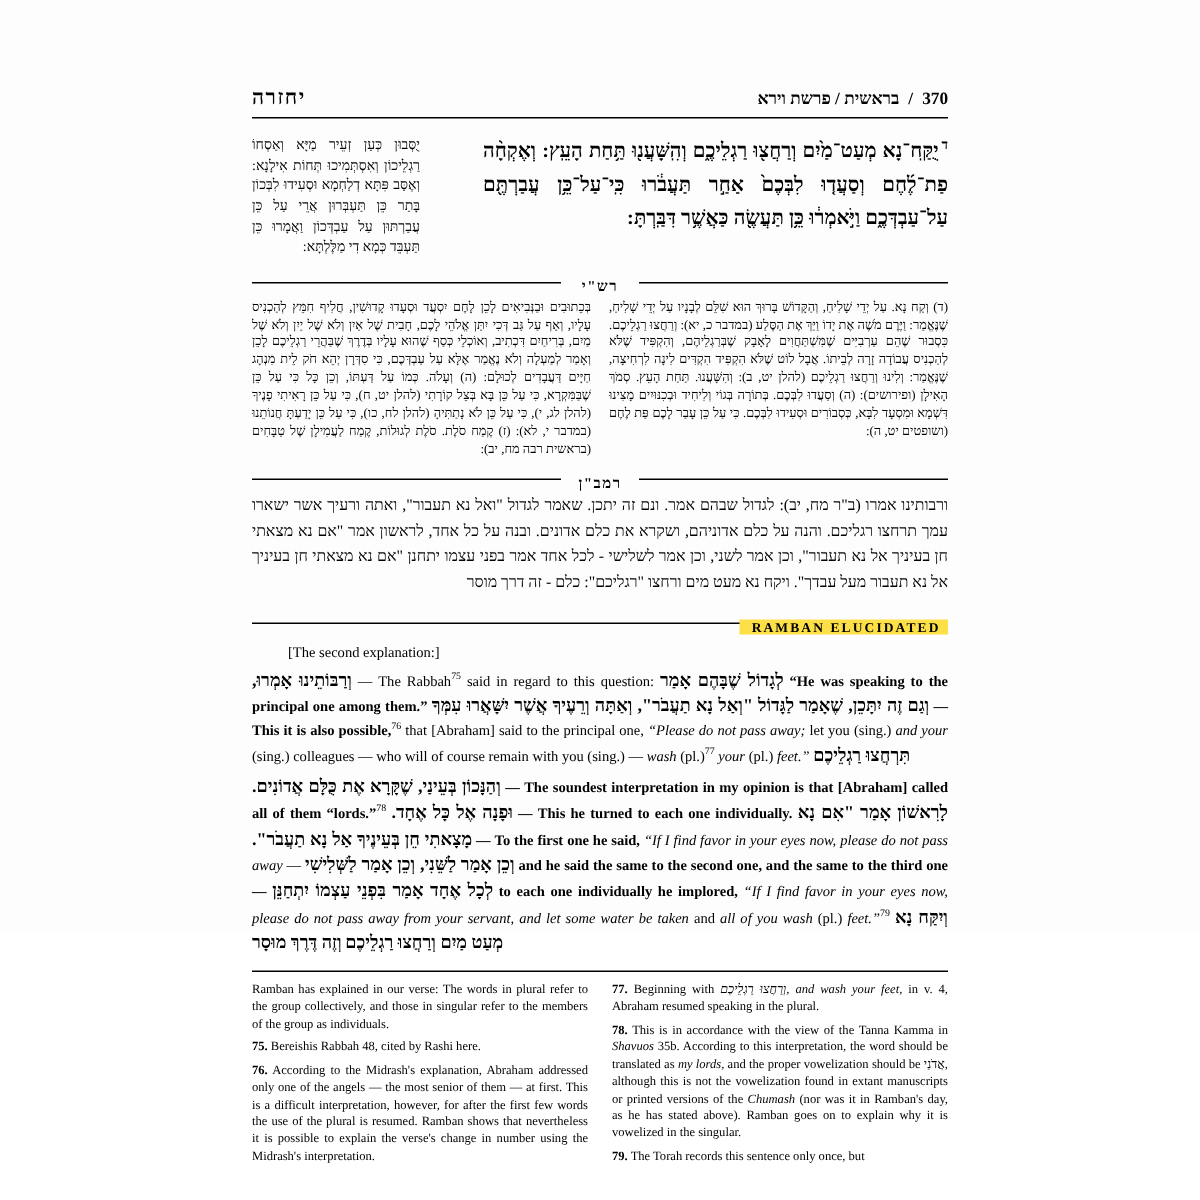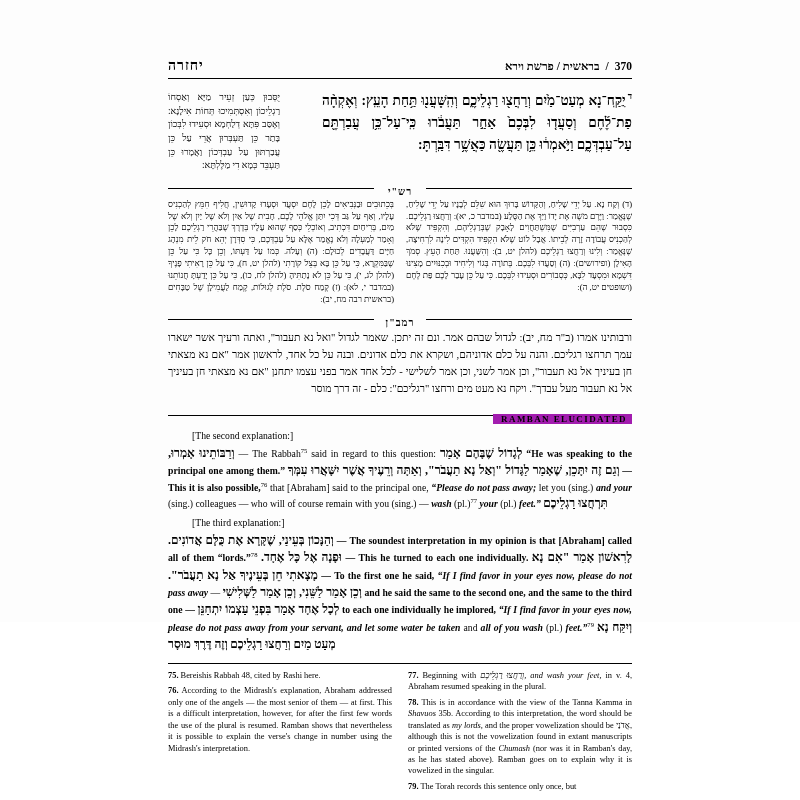--- a/index.html
+++ b/index.html
@@ -130,21 +130,21 @@
     top: 7px;
     left: 0;
     right: 0;
     height: 1px;
     background: #000;
   }
   .sec-label-en span {
     font-size: 9px;
     font-weight: bold;
     letter-spacing: 1.4px;
-    background: #a21caf;
+    background: #fde047;
     padding: 0 5px 0 8px;
     position: relative;
     z-index: 2;
   }
 
   
   .rashi-cols {
     direction: rtl;
     display: flex;
     gap: 12px;
@@ -177,21 +177,21 @@
   }
   .eluc p { margin: 0 0 4px 0; }
   .heb-inline {
     direction: rtl;
     unicode-bidi: embed;
     font-weight: bold;
     font-size: 12px;
   }
   .bold { font-weight: bold; }
   .ital { font-style: italic; }
-  .bi { font-weight: bold; font-style: italic; }
+  .bi { font-weight: normal; font-style: italic; }
   .sup { font-size: 6.6px; vertical-align: super; }
 
   
   .notes-rule {
     border-top: 1px solid #000;
     margin: 10px 0 6px 0;
   }
   .notes {
     display: flex;
     gap: 16px;
@@ -243,33 +243,33 @@
     </div>
 
     <div class="eluc">
       <span class="bracket-head">[The second explanation:]</span>
       <p>
         <span class="heb-inline">וְרַבּוֹתֵינוּ אָמְרוּ,</span><span> — The Rabbah</span><span class="sup">75</span><span> said in regard to this question: </span><span class="heb-inline">לְגָדוֹל שֶׁבָּהֶם אָמַר</span> <span class="bold">“He was speaking to the principal one among them.”</span>
         <span class="heb-inline">וְגַם זֶה יִתָּכֵן, שֶׁאָמַר לַגָּדוֹל "וְאַל נָא תַעֲבֹר", וְאַתָּה וְרֵעֶיךָ אֲשֶׁר יִשָּׁאֲרוּ עִמְּךָ</span><span class="bold"> — This it is also possible,</span><span class="sup">76</span><span> that [Abraham] said to the principal one, </span><span class="bi">“Please do not pass away;</span><span> let you (sing.) </span><span class="bi">and your</span><span> (sing.) colleagues — who will of course remain with you (sing.) — </span><span class="bi">wash</span><span> (pl.)</span><span class="sup">77</span><span class="bi"> your</span><span> (pl.) </span><span class="bi">feet.”</span>
         <span class="heb-inline">תִּרְחֲצוּ רַגְלֵיכֶם</span>
       </p>
 
-      <span class="bracket-head">[The third explanation:]</span>
       <p>
         <span class="heb-inline">וְהַנָּכוֹן בְּעֵינַי, שֶׁקָּרָא אֶת כֻּלָּם אֲדוֹנִים.</span><span class="bold"> — The soundest interpretation in my opinion is that [Abraham] called all of them </span><span class="bold">“lords.”</span><span class="sup">78</span>
         <span class="heb-inline">וּפָנָה אֶל כָּל אֶחָד.</span><span class="bold"> — This he turned to each one individually.</span>
         <span class="heb-inline">לָרִאשׁוֹן אָמַר "אִם נָא מָצָאתִי חֵן בְּעֵינֶיךָ אַל נָא תַעֲבֹר".</span><span class="bold"> — To the first one he said, </span><span class="bi">“If I find favor in your eyes now, please do not pass away</span><span> — </span><span class="heb-inline">וְכֵן אָמַר לַשֵּׁנִי, וְכֵן אָמַר לַשְּׁלִישִׁי</span><span class="bold"> and he said the same to the second one, and the same to the third one — </span><span class="heb-inline">לְכָל אֶחָד אָמַר בִּפְנֵי עַצְמוֹ יִתְחַנֵּן</span><span class="bold"> to each one individually he implored, </span><span class="bi">“If I find favor in your eyes now, please do not pass away from your servant, and let some water be taken</span><span> and </span><span class="bi">all of you wash</span><span> (pl.) </span><span class="bi">feet.”</span><span class="sup">79</span>
         <span class="heb-inline">וְיִקַּח נָא מְעַט מַיִם וְרַחֲצוּ רַגְלֵיכֶם</span>
         <span class="heb-inline">וְזֶה דֶּרֶךְ מוּסָר</span>
       </p>
     </div>
 
     <div class="notes-rule"></div>
     <div class="notes">
       <div>
+        <p>Ramban has explained in our verse: The words in plural refer to the group collectively, and those in singular refer to the members of the group as individuals.</p>
         <p><span class="bold">75.</span> <span>Bereishis Rabbah 48, cited by Rashi here.</span></p>
         <p><span class="bold">76.</span> <span>According to the Midrash's explanation, Abraham addressed only one of the angels — the most senior of them — at first. This is a difficult interpretation, however, for after the first few words the use of the plural is resumed. Ramban shows that nevertheless it is possible to explain the verse's change in number using the Midrash's interpretation.</span></p>
       </div>
       <div>
         <p><span class="bold">77.</span> <span>Beginning with </span><span class="ital">וְרַחֲצוּ רַגְלֵיכֶם, and wash your feet,</span><span> in v. 4, Abraham resumed speaking in the plural.</span></p>
         <p><span class="bold">78.</span> <span>This is in accordance with the view of the Tanna Kamma in </span><span class="ital">Shavuos</span><span> 35b. According to this interpretation, the word should be translated as </span><span class="ital">my lords,</span><span> and the proper vowelization should be אֲדֹנַי, although this is not the vowelization found in extant manuscripts or printed versions of the </span><span class="ital">Chumash</span><span> (nor was it in Ramban's day, as he has stated above). Ramban goes on to explain why it is vowelized in the singular.</span></p>
         <p><span class="bold">79.</span> <span>The Torah records this sentence only once, but</span></p>
       </div>
     </div>
 

